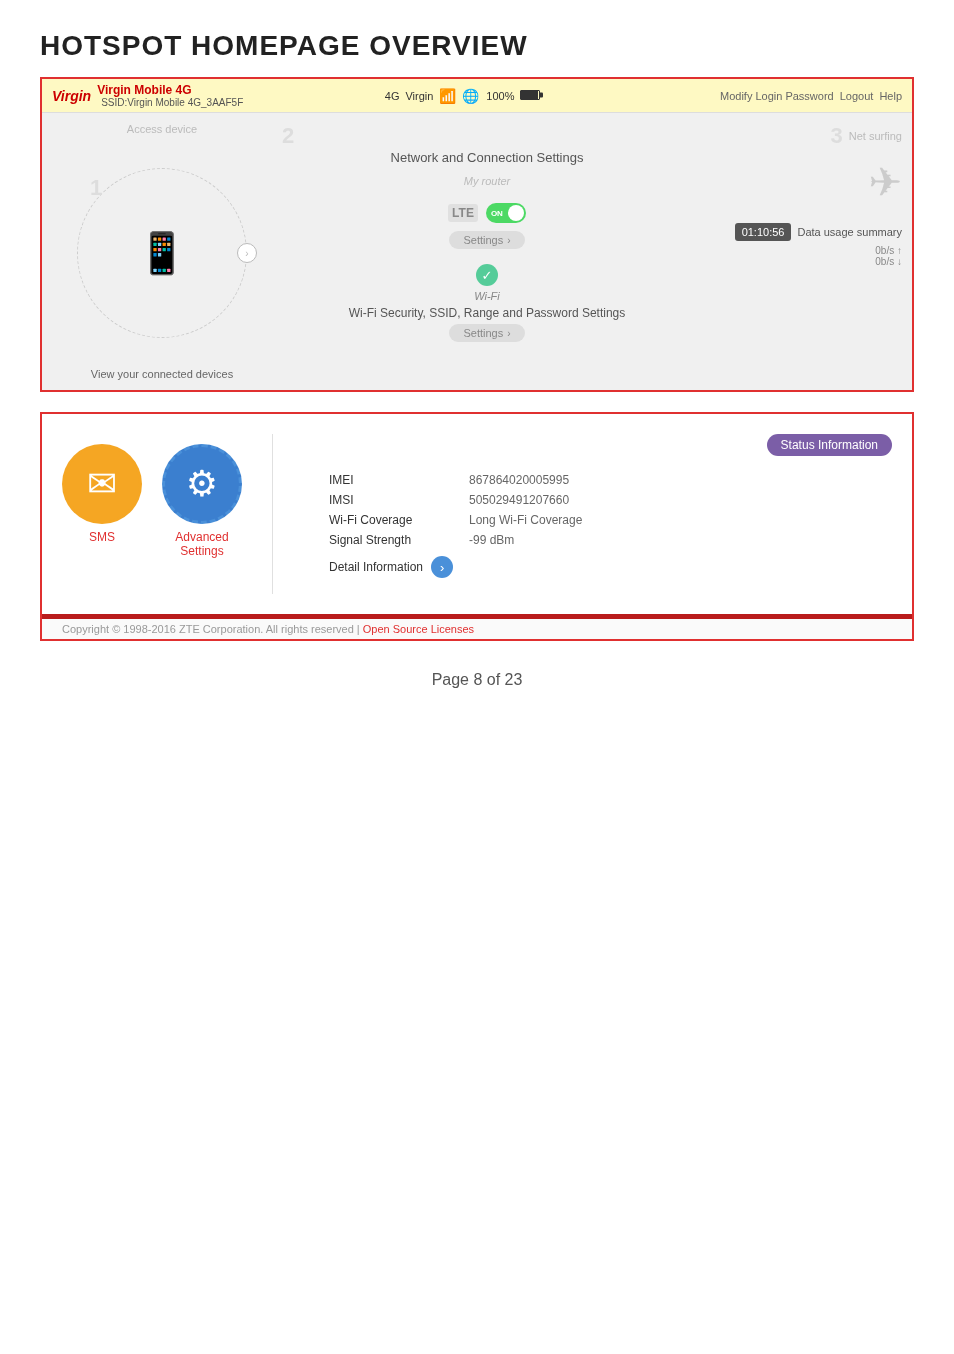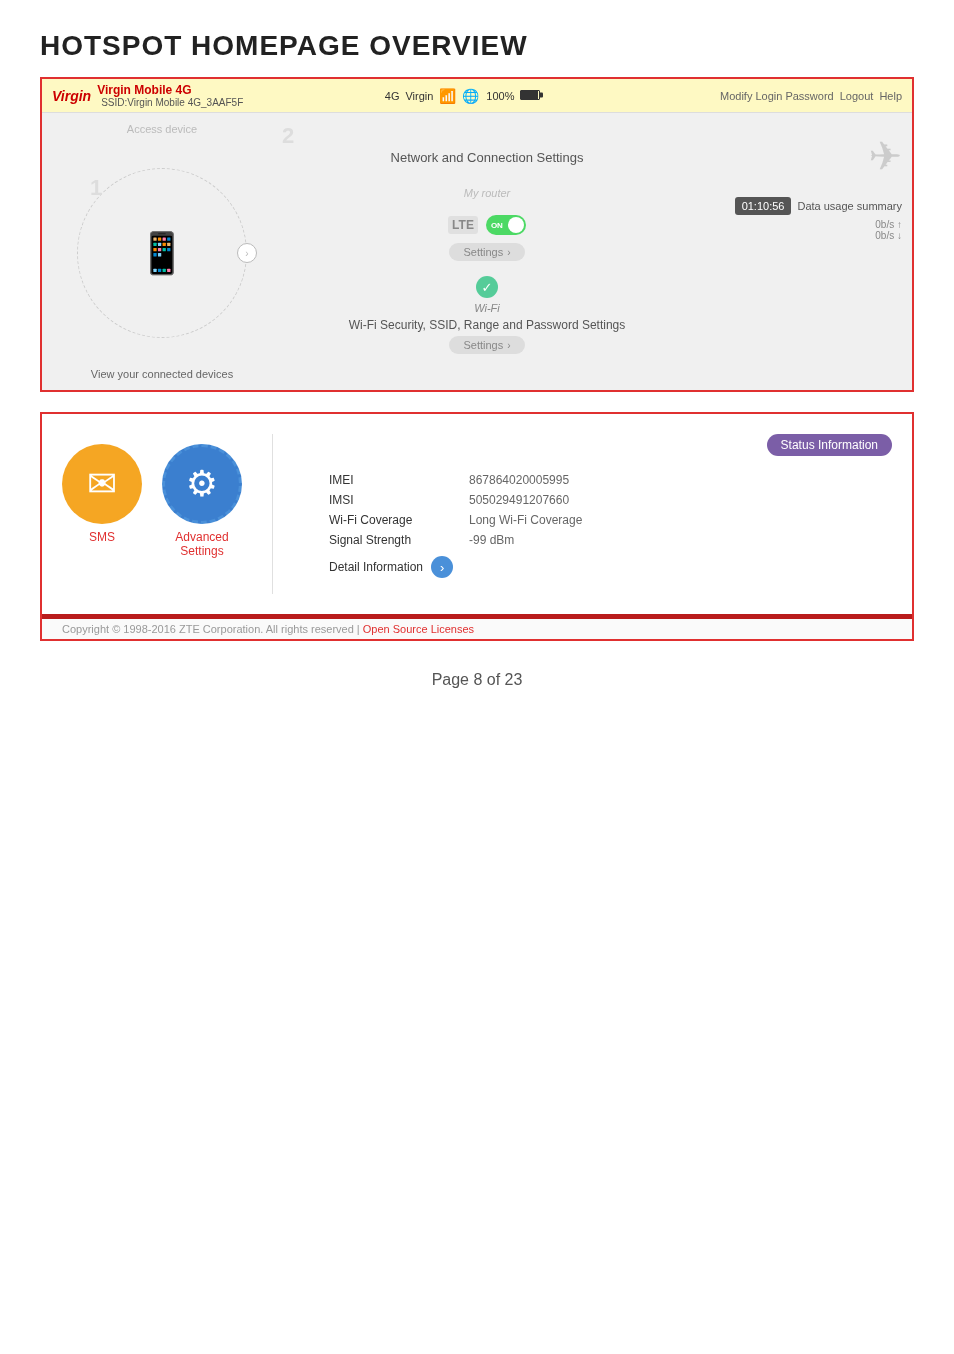--- a/index.html
+++ b/index.html
@@ -443,21 +443,21 @@
       font-size: 16px;
       color: #555;
     }
 
     .section-network-title {
       font-size: 13px;
       color: #555;
       font-weight: normal;
       text-align: center;
       line-height: 1.4;
-      margin-bottom: 20px;
+      margin-bottom: 8px;
     }
   </style>
 </head>
 <body>
 
 <h1 class="page-heading">HOTSPOT HOMEPAGE OVERVIEW</h1>
 
 <div class="screenshot-panel">
 
   <div class="status-bar">
@@ -531,20 +531,24 @@
         </div>
         <div class="wifi-desc">Wi-Fi Security, SSID, Range and Password Settings</div>
         <button class="settings-btn" style="margin:4px auto;">
           <span>Settings</span>
           <span class="chevron">›</span>
         </button>
       </div>
     </div>
 
     <div class="section-netsurfing">
+      <div style="display:flex;align-items:center;justify-content:flex-end;gap:6px;width:100%;">
+        <span style="font-size:22px;color:#ddd;font-weight:bold;">3</span>
+        <span style="font-size:11px;color:#bbb;">Net surfing</span>
+      </div>
 
       <div style="font-size:40px;color:#ccc;text-align:center;margin:10px 0;">✈</div>
 
       <div class="timer-area">
         <div class="timer-box">01:10:56</div>
         <div style="font-size:11px;color:#555;">Data usage summary</div>
       </div>
       <div style="text-align:right;margin-top:4px;">
         <div style="font-size:10px;color:#888;">0b/s ↑</div>
         <div style="font-size:10px;color:#888;">0b/s ↓</div>

